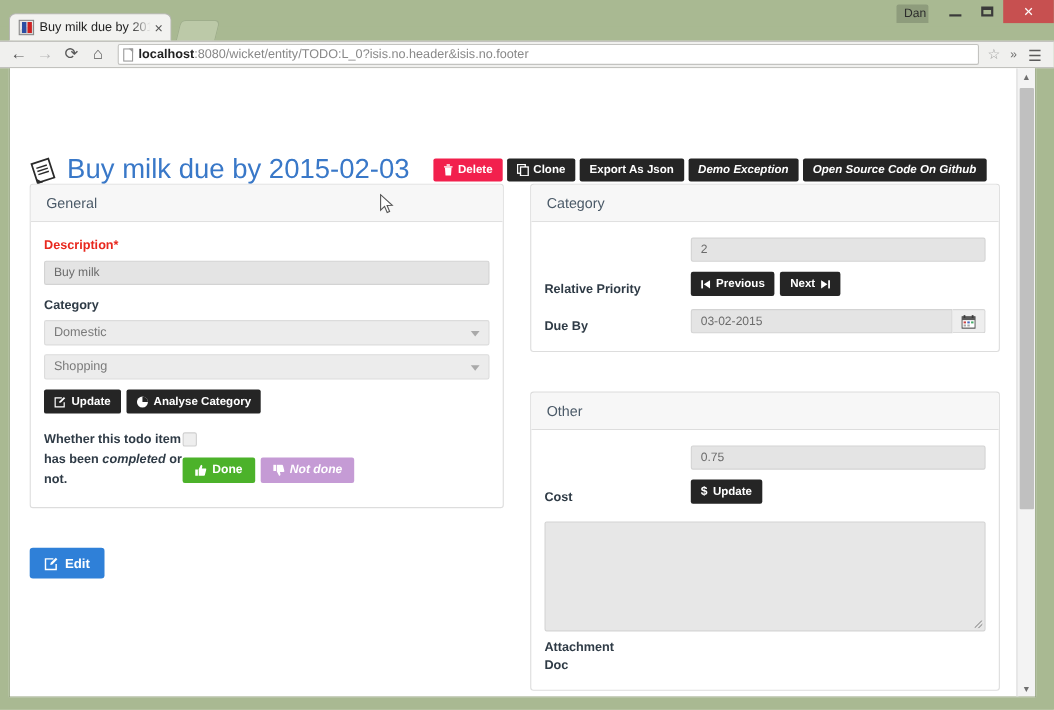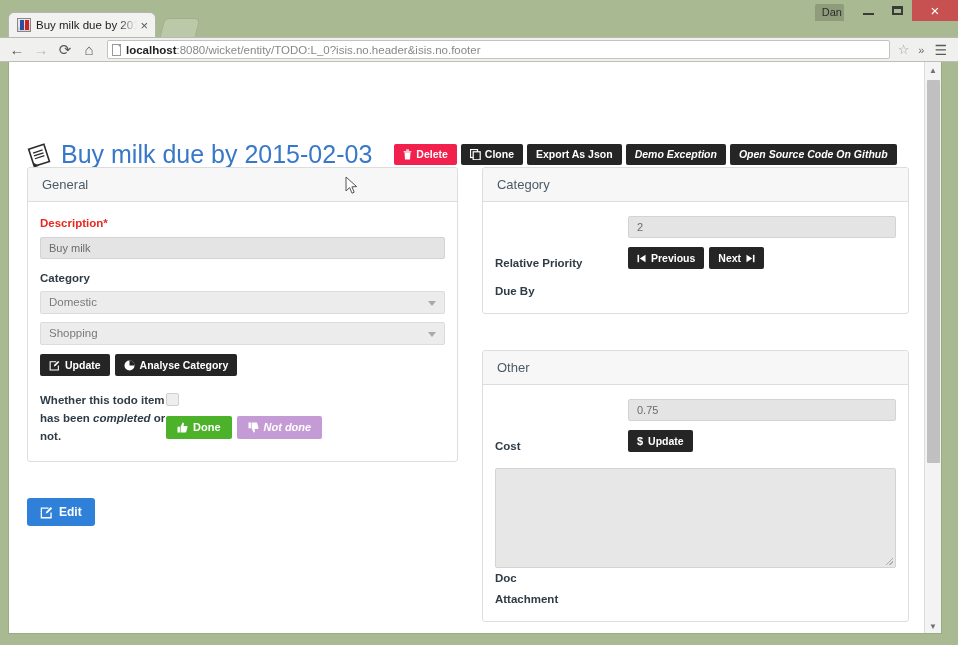--- a/index.html
+++ b/index.html
@@ -512,20 +512,40 @@
                             <rect x="6.9" y="0.8" width="1.6" height="7.4" fill="#fff"></rect>
                           </svg>
                       </span>
                     </button>
                   </div>
                 </div>
               </div>
 
               <div class="hrow" style="margin-top:12px">
                 <div class="lbl">Due By</div>
+                <div class="val">
+                  <div class="input-group">
+                    <div class="textish">03-02-2015</div>
+                    <div class="addon">
+                      <span>
+                        <svg width="13" height="13" viewBox="0 0 13 13">
+                          <rect x="0.5" y="2" width="12" height="10.3" fill="#fff" stroke="#4a4a4a" stroke-width="1"></rect>
+                          <rect x="0.5" y="2" width="12" height="3" fill="#5a5a5a"></rect>
+                          <rect x="2" y="0.5" width="1.6" height="2.6" fill="#3a3a3a"></rect>
+                          <rect x="9.4" y="0.5" width="1.6" height="2.6" fill="#3a3a3a"></rect>
+                          <rect x="2" y="6.2" width="2.2" height="1.8" fill="#cc4444"></rect>
+                          <rect x="5.4" y="6.2" width="2.2" height="1.8" fill="#4466bb"></rect>
+                          <rect x="8.8" y="6.2" width="2.2" height="1.8" fill="#44aa66"></rect>
+                          <rect x="2" y="9" width="2.2" height="1.8" fill="#aaaaaa"></rect>
+                          <rect x="5.4" y="9" width="2.2" height="1.8" fill="#aaaaaa"></rect>
+                        </svg>
+                      </span>
+                    </div>
+                  </div>
+                </div>
               </div>
 
             </div>
           </div>
 
           <div class="panel">
             <div class="panel-head">Other</div>
             <div class="panel-body">
 
               <div class="hrow">
@@ -538,22 +558,22 @@
                       <span>Update</span>
                     </button>
                   </div>
                 </div>
               </div>
 
               <div style="margin-top:16px">
                 <div id="notes-area"></div>
               </div>
 
+              <div class="tight-label">Attachment</div>
               <div class="tight-label" style="margin-top:4px">Doc</div>
-              <div class="tight-label">Attachment</div>
             </div>
           </div>
 
         </div>
       </div>
 
       <div id="cursor">
         <svg width="14" height="20" viewBox="0 0 14 20">
           <path d="M1 1 L1 15 L4.6 11.6 L7 17.2 L9.2 16.2 L6.9 10.8 L11.6 10.6 Z" fill="#fdfdfd" stroke="#555" stroke-width="1"></path>
         </svg>

